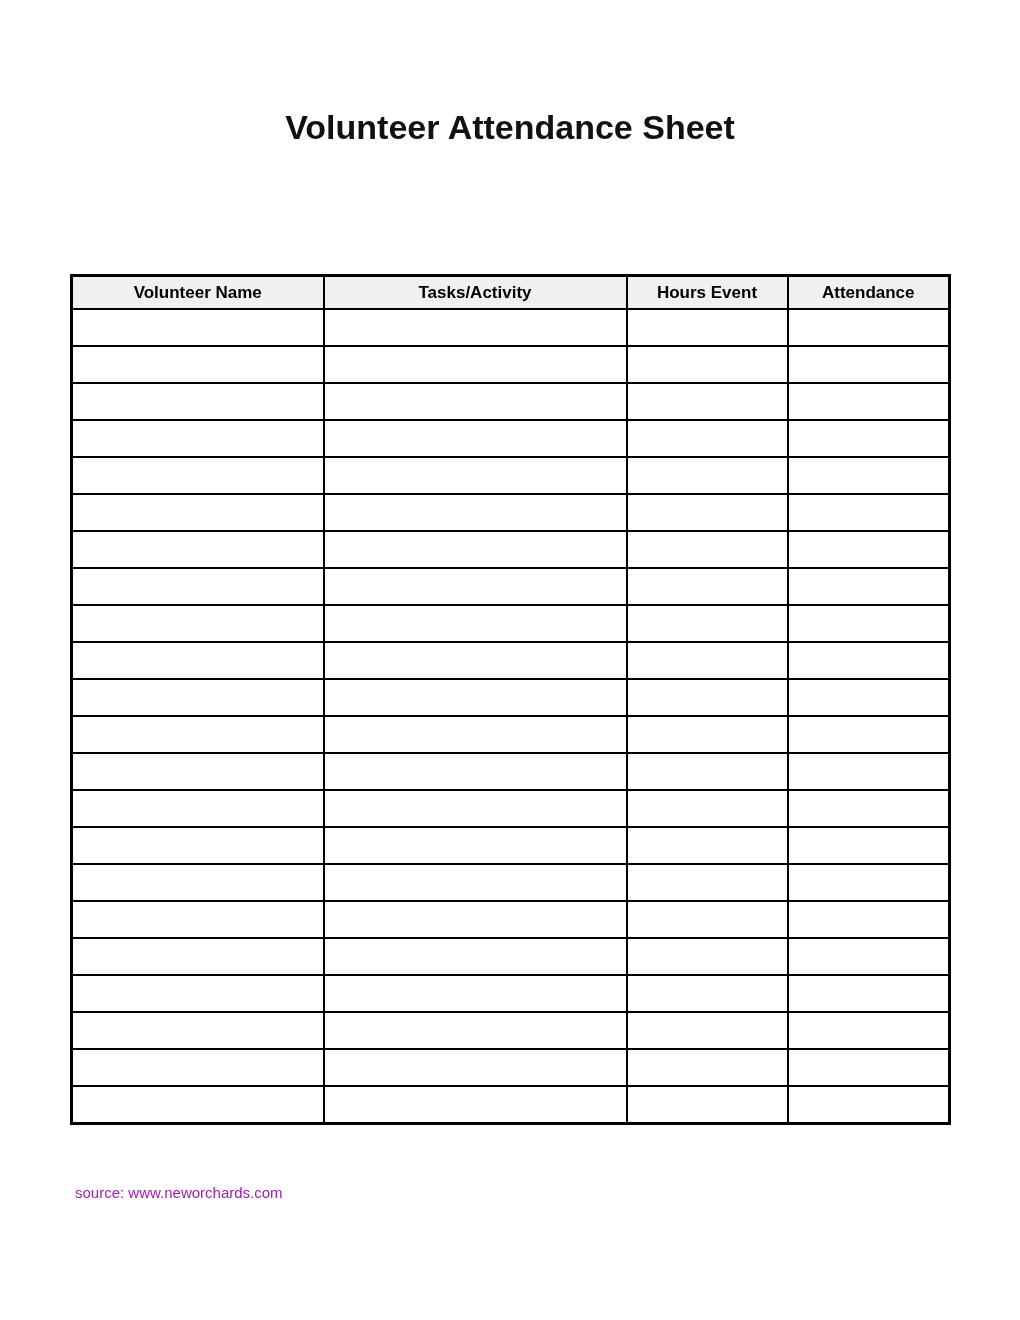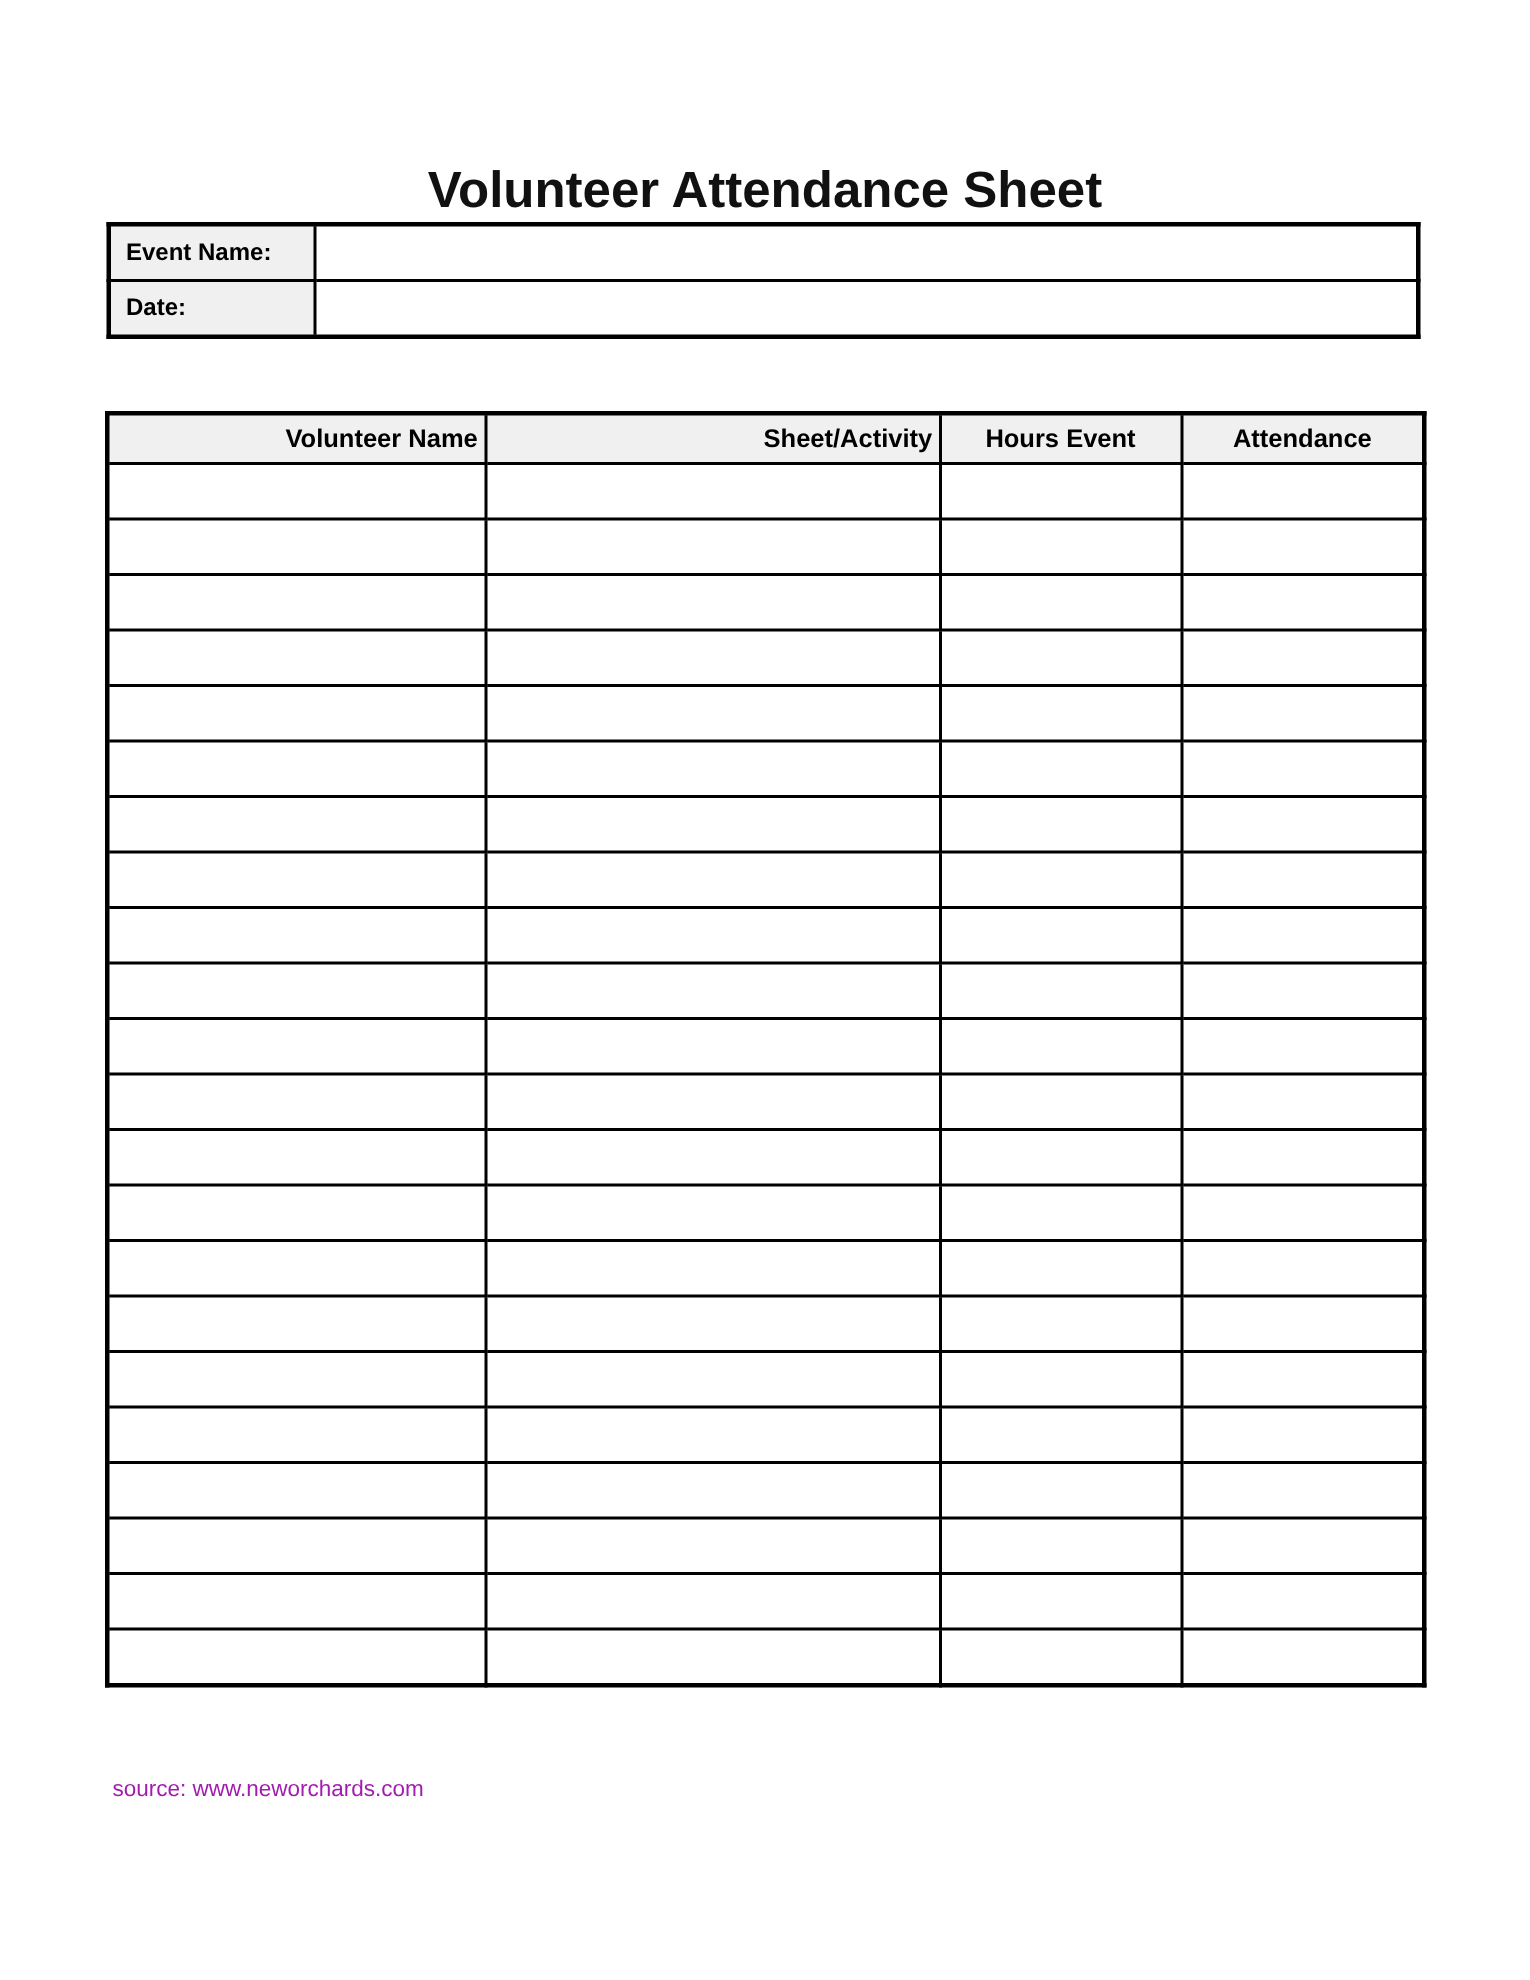--- a/index.html
+++ b/index.html
@@ -65,21 +65,21 @@
   }
   .main-table th {
     border: 2px solid #000000;
     background: #f0f0f0;
     height: 31px;
     font-size: 17px;
     font-weight: 700;
     padding: 0 4px;
     vertical-align: middle;
   }
-  .main-table th.align-left   { text-align: right; }
+  .main-table th.align-left   { text-align: center; }
   .main-table th.align-center { text-align: center; }
   .main-table td {
     border: 2px solid #000000;
     height: 35px;
     background: #ffffff;
     padding: 0 4px;
     font-size: 15px;
   }
   .col-name  { width: 252px; }
   .col-task  { width: 303px; }
@@ -99,44 +99,32 @@
     cursor: pointer;
   }
 </style>
 </head>
 <body>
 
 <div class="page">
 
   <h1 class="doc-title">Volunteer Attendance Sheet</h1>
 
-  <table class="event-table">
-    <tbody>
-      <tr>
-        <td class="label-cell">Event Name:</td>
-        <td class="value-cell"></td>
-      </tr>
-      <tr>
-        <td class="label-cell">Date:</td>
-        <td class="value-cell"></td>
-      </tr>
-    </tbody>
-  </table>
 
   <table class="main-table">
     <colgroup>
       <col class="col-name">
       <col class="col-task">
       <col class="col-hours">
       <col class="col-sig">
     </colgroup>
     <thead>
       <tr>
         <th class="align-left">Volunteer Name</th>
-        <th class="align-left">Sheet/Activity</th>
+        <th class="align-left">Tasks/Activity</th>
         <th class="align-center">Hours Event</th>
         <th class="align-center">Attendance</th>
       </tr>
     </thead>
     <tbody>
         <tr>
           <td></td>
           <td></td>
           <td></td>
           <td></td>

